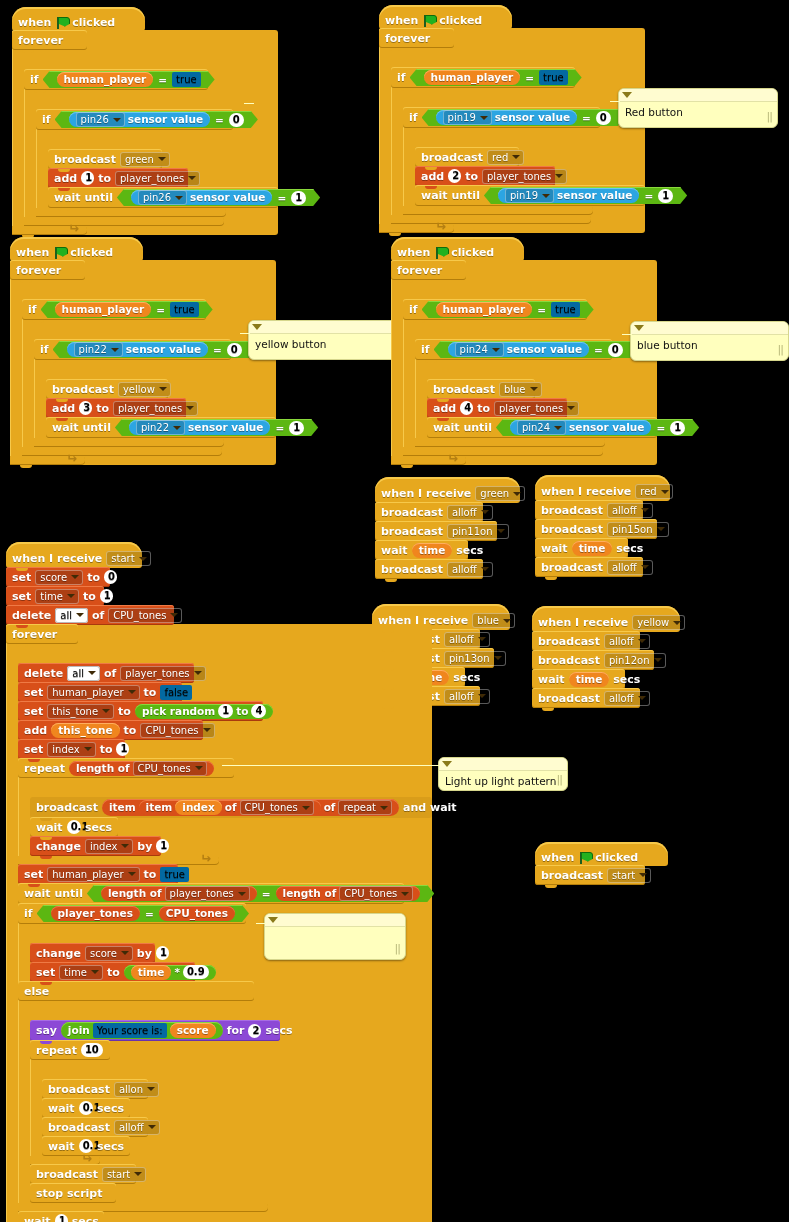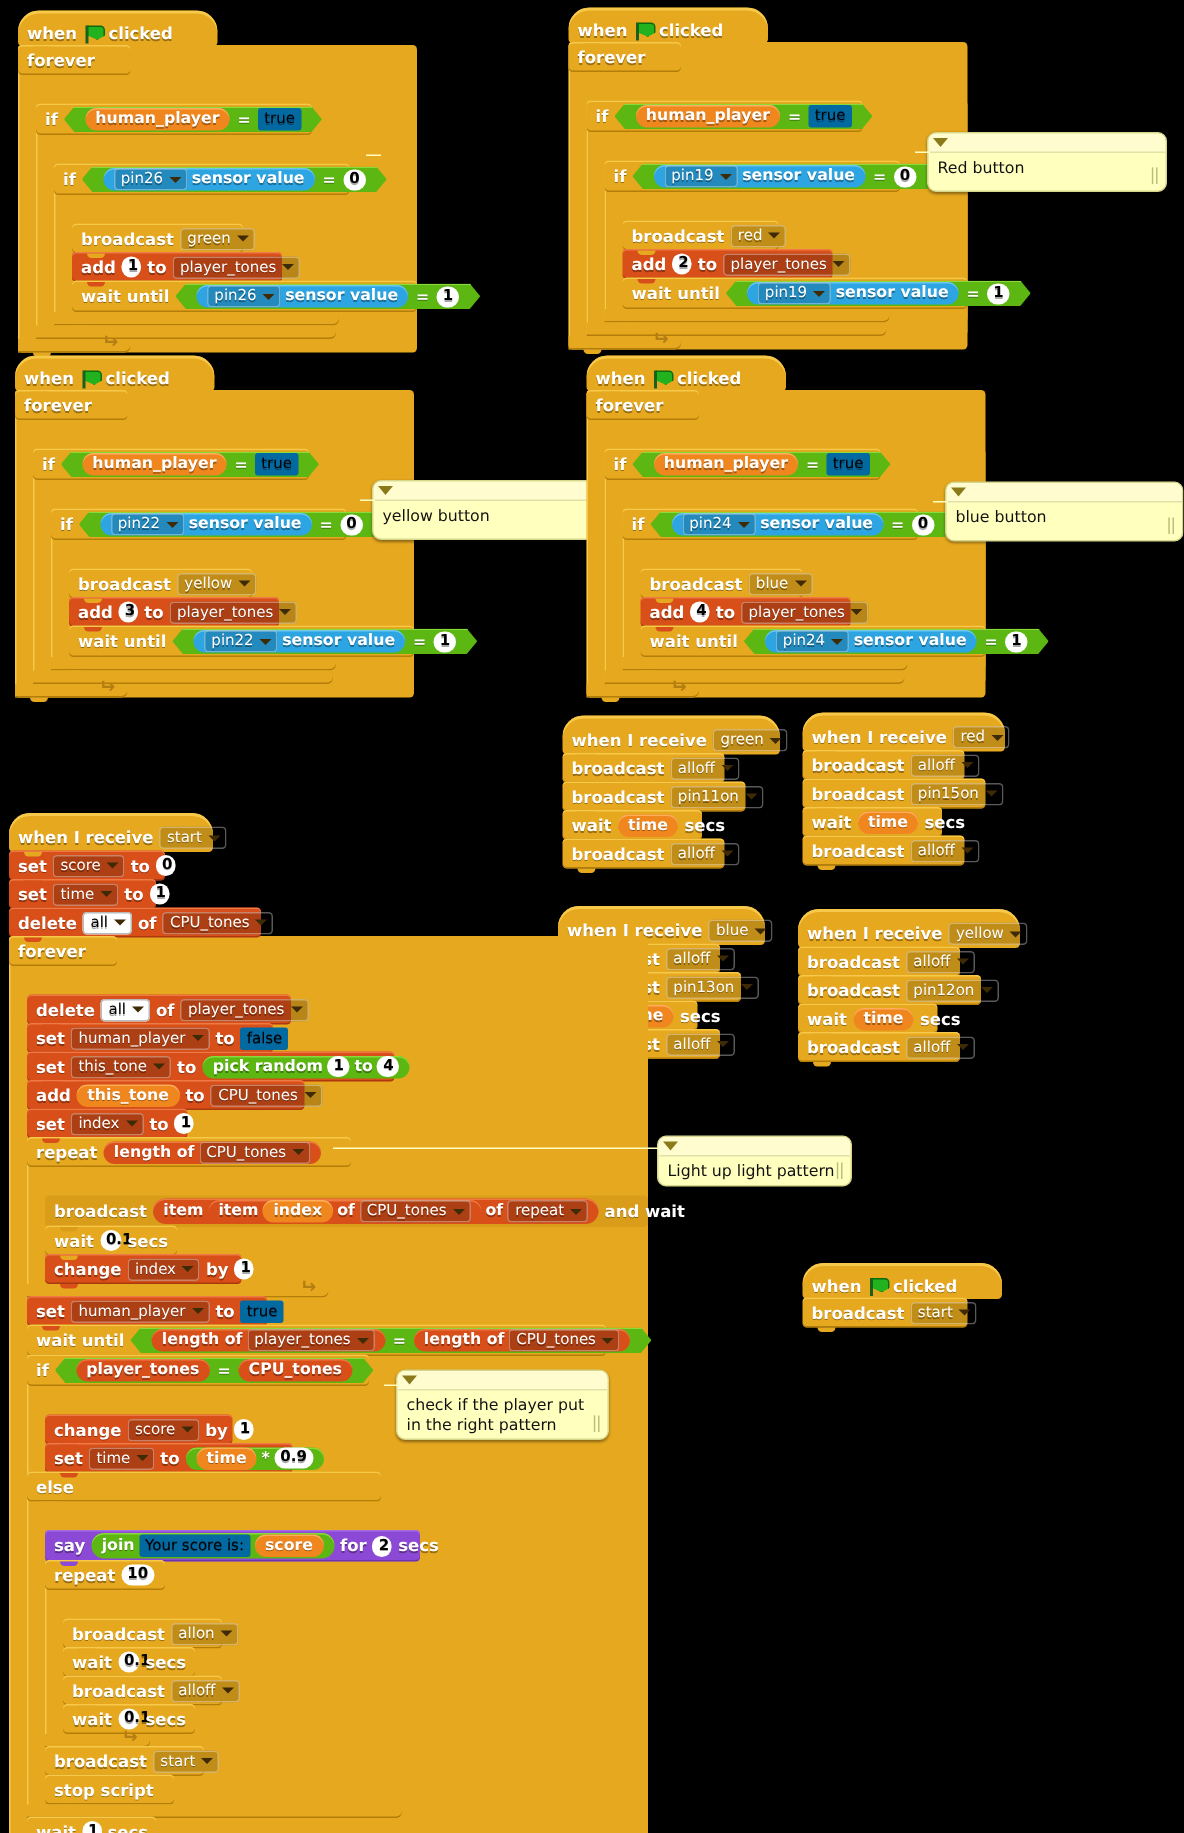--- a/index.html
+++ b/index.html
@@ -939,18 +939,17 @@
       </div>
     <div class="body">Light up light pattern</div>
     <div class="grip">||</div>
   </div>
   <div class="cline" style="left:222px; top:765px; width:218px;"></div>
 
   <div class="comment" style="left:264px; top:913px; width:142px; height:47px;">
     <div class="bar">
         <span class="tri"></span>
       </div>
-    <div class="body">check if the player put in the right pattern</div>
     <div class="grip">||</div>
   </div>
   <div class="cline" style="left:256px; top:923px; width:10px;"></div>
 
 </div>
 
 </body></html>

